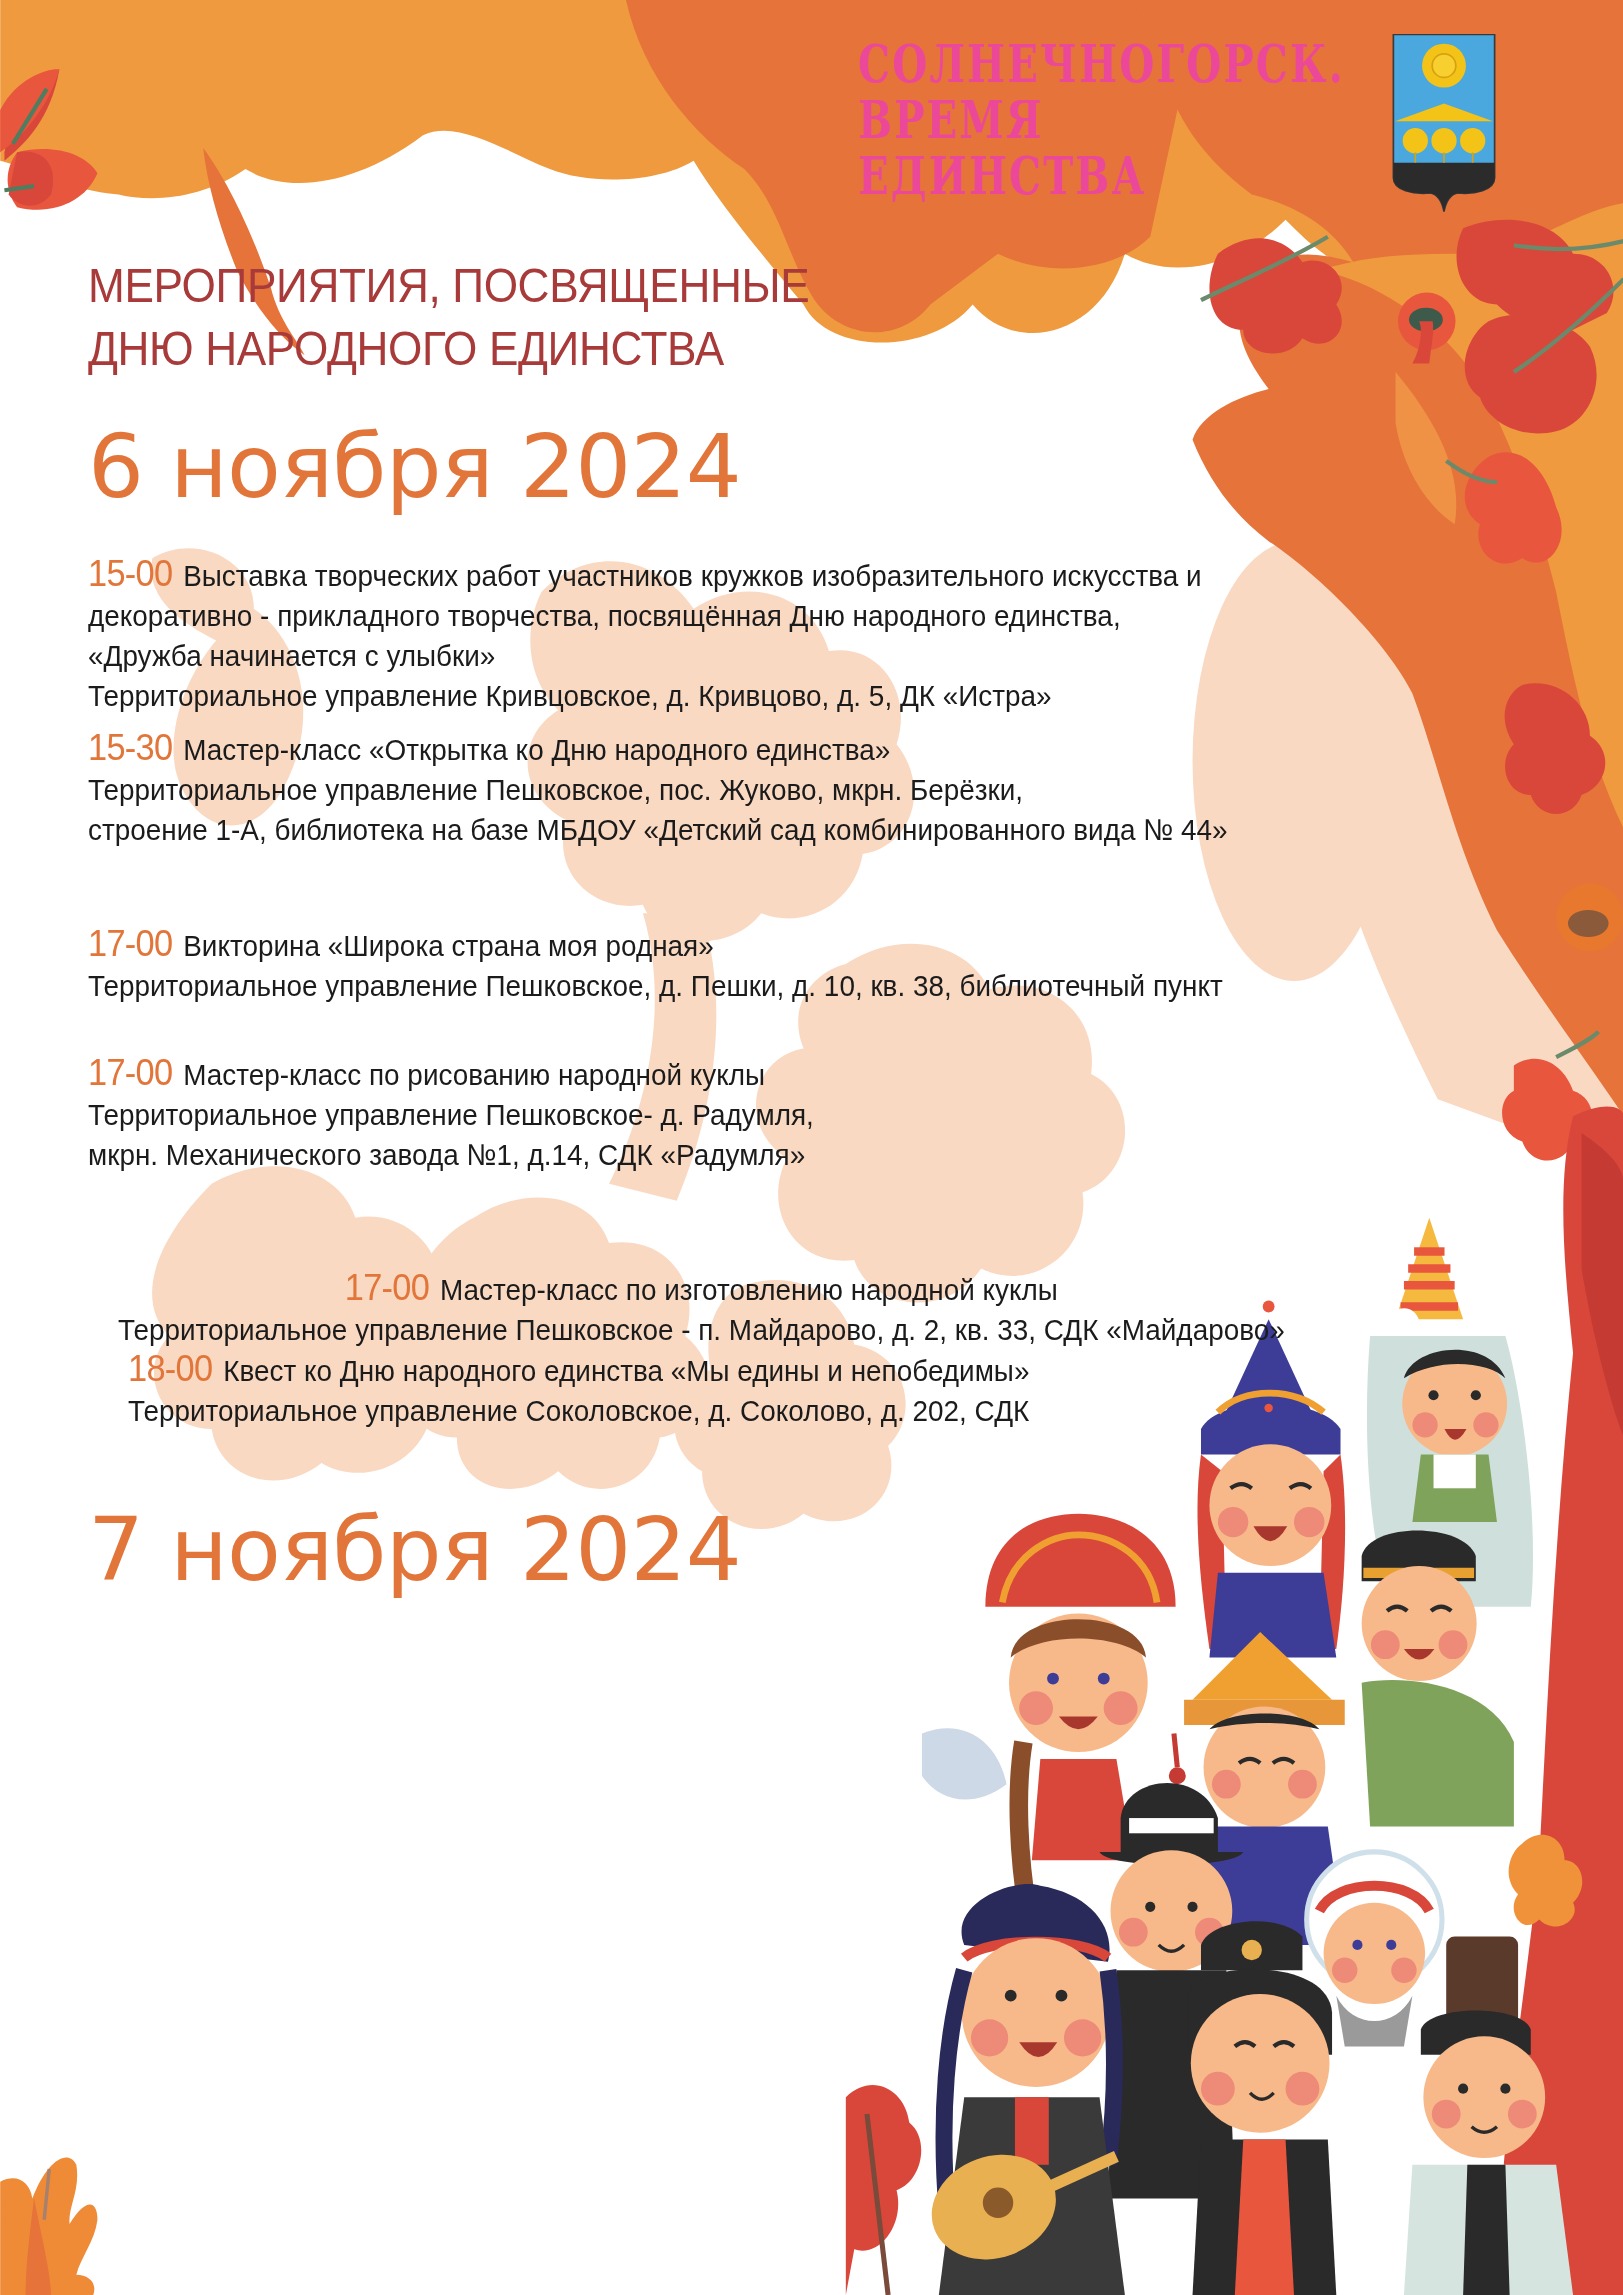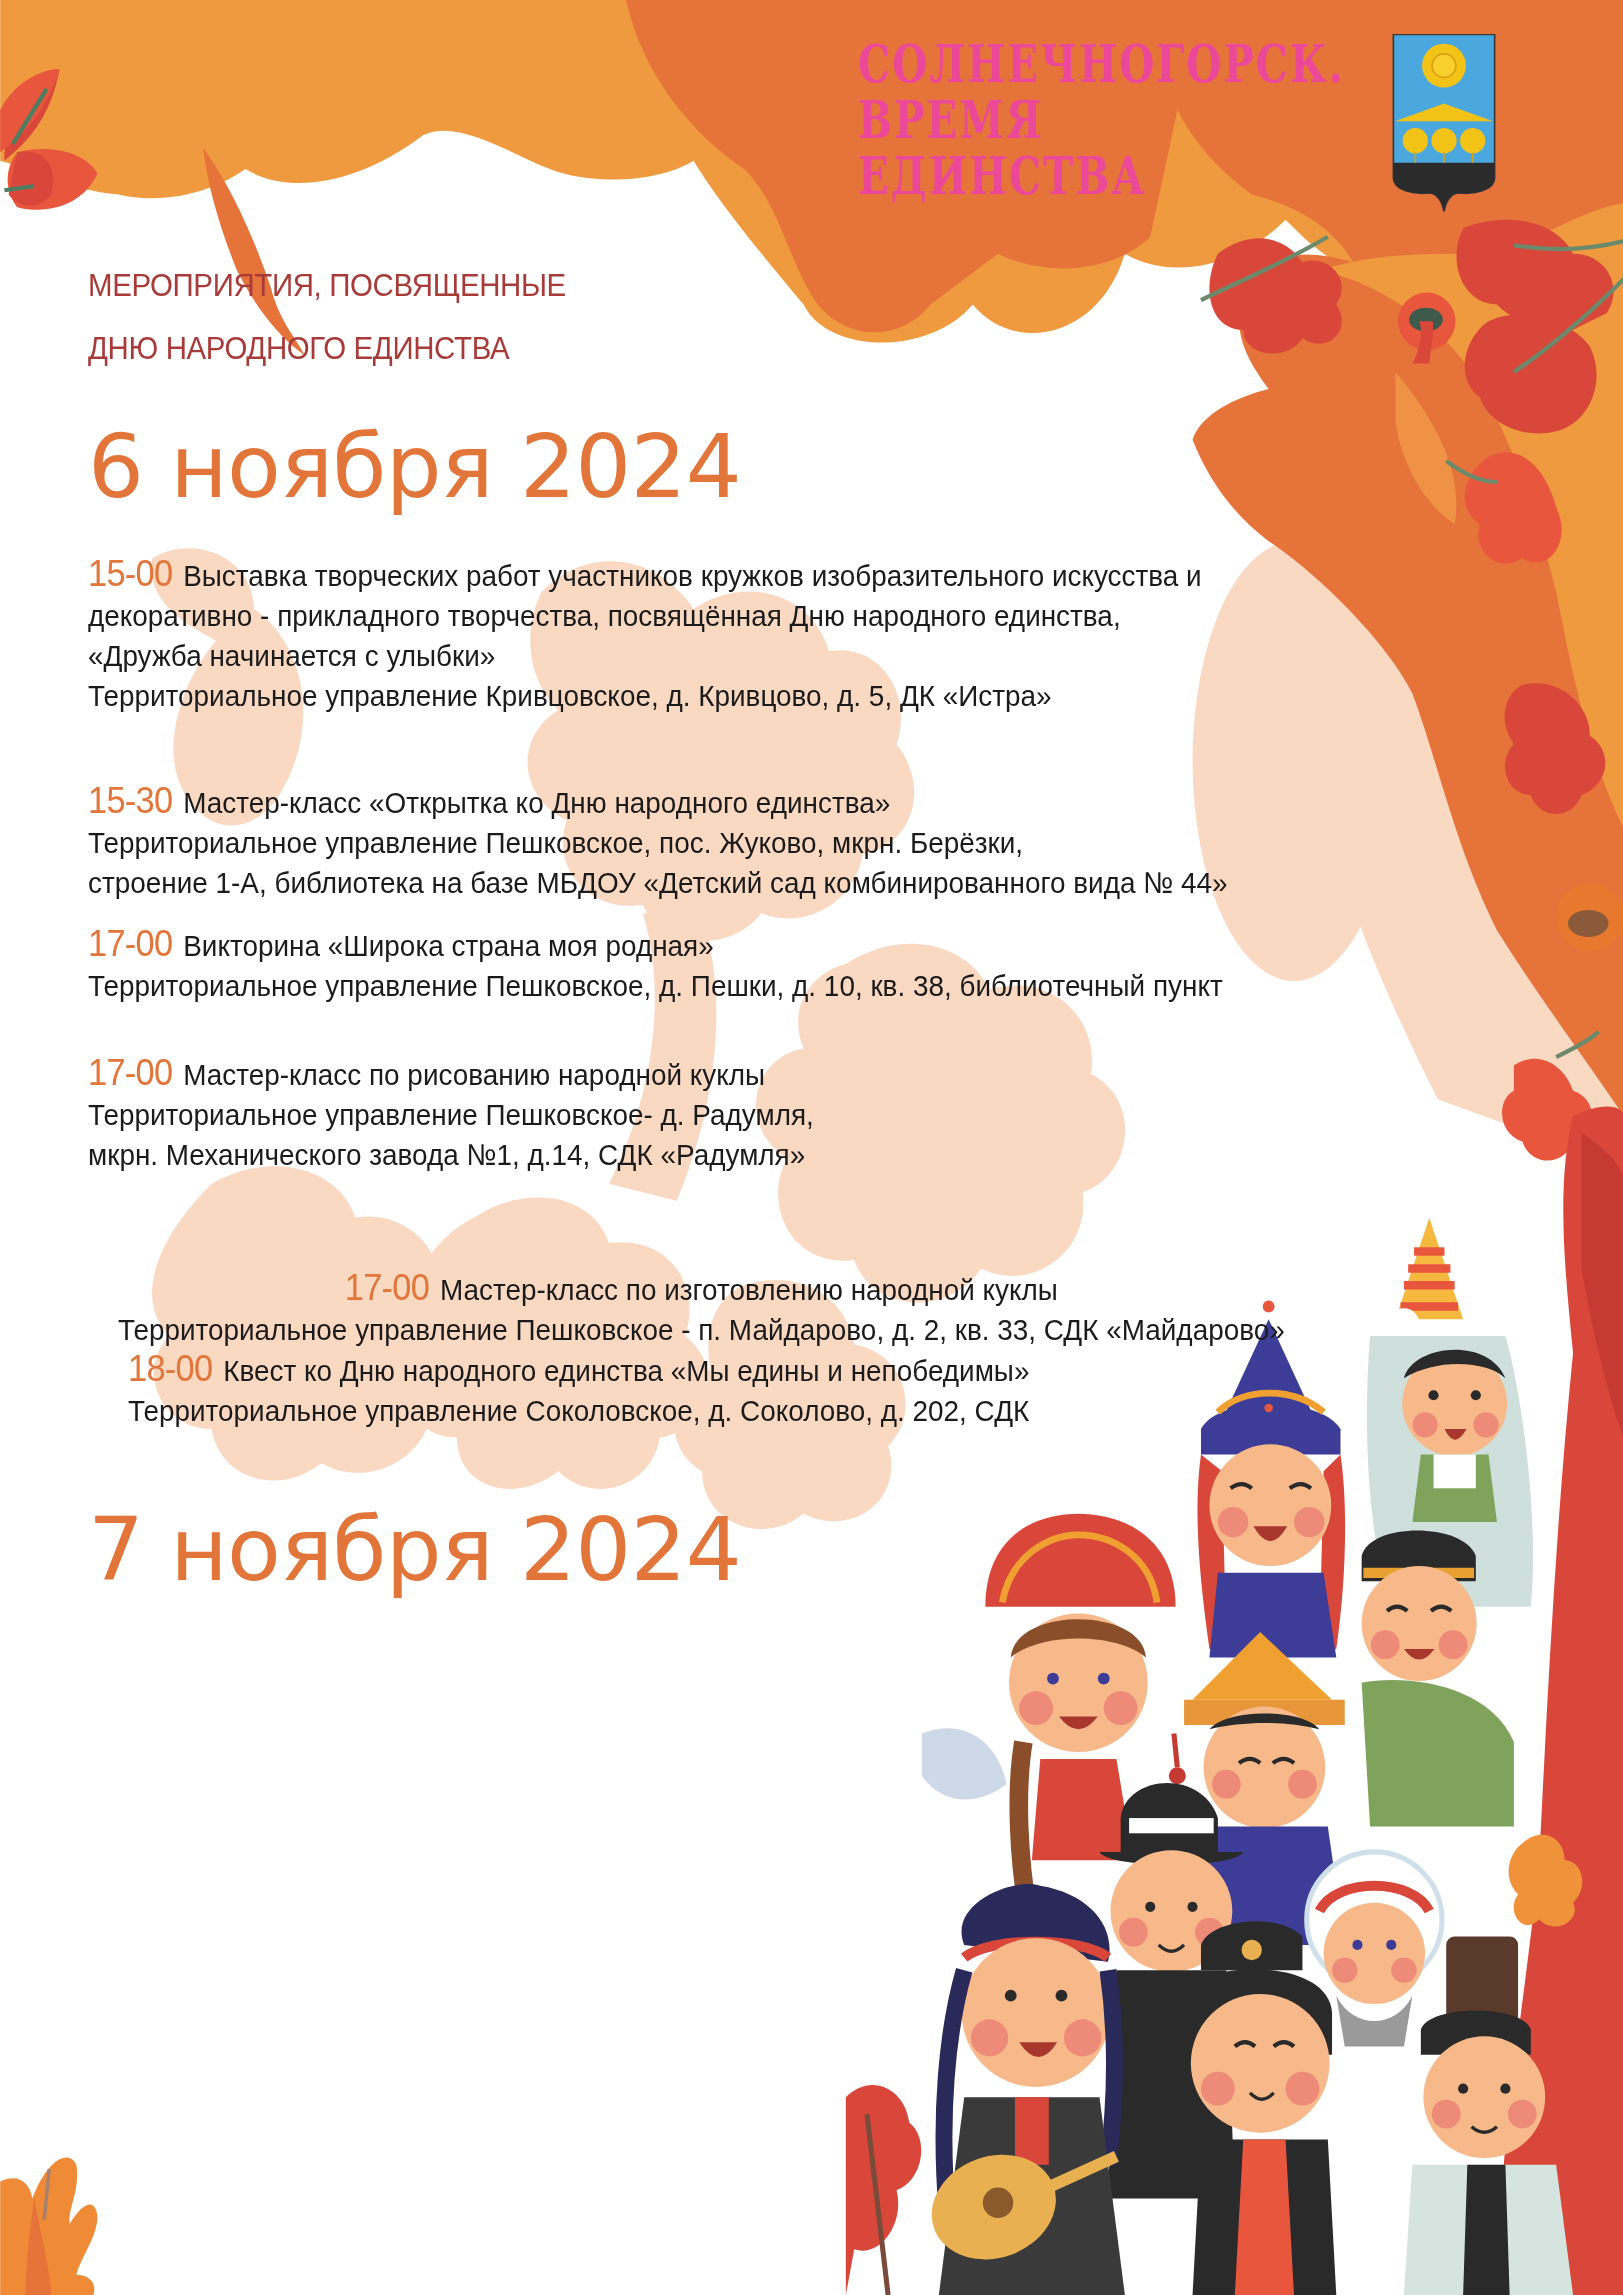--- a/index.html
+++ b/index.html
@@ -5,21 +5,21 @@
   html, body { margin: 0; padding: 0; }
   body { width: 1624px; height: 2295px; position: relative; overflow: hidden; background: #ffffff; font-family: "Liberation Sans", sans-serif; }
   .bg { position: absolute; inset: 0; z-index: 0; }
   .content { position: absolute; inset: 0; z-index: 2; }
 
   .brand { position: absolute; left: 858px; top: 36px; width: 524px; color: #ec4899; font-family: "DejaVu Serif", serif; font-weight: bold; font-size: 52px; line-height: 56px; letter-spacing: 2.5px; text-transform: uppercase; font-stretch: condensed; }
   .brand div { transform: scaleX(0.86); transform-origin: left center; white-space: nowrap; }
 
   .emblem { position: absolute; left: 1390px; top: 34px; width: 108px; height: 178px; }
 
-  .heading { position: absolute; left: 88px; top: 254px; color: #a83a3a; font-size: 32px; line-height: 63px; letter-spacing: -0.4px; }
+  .heading { position: absolute; left: 88px; top: 254px; color: #a83a3a; font-size: 48px; line-height: 63px; letter-spacing: -0.4px; }
   .heading div { transform: scaleX(0.92); transform-origin: left center; white-space: nowrap; }
 
   .date { position: absolute; left: 88px; color: #e2763a; font-family: "DejaVu Sans", sans-serif; font-size: 88px; line-height: 101px; letter-spacing: -0.8px; white-space: nowrap; }
   .date.d1 { top: 416px; }
   .date.d2 { top: 1499px; }
 
   .event { position: absolute; left: 88px; width: 1319px; color: #1b1b1b; font-size: 30px; line-height: 40px; }
   .event .line { white-space: nowrap; transform: scaleX(0.93); transform-origin: left center; }
   .event .time { color: #e2763a; font-size: 37px; letter-spacing: -0.8px; margin-right: 3.4px; }
 </style>
@@ -258,21 +258,21 @@
 
   <div class="date d1">6 ноября 2024</div>
 
   <div class="event" style="top:554px;">
     <div class="line"><span class="time">15-00</span> <span>Выставка творческих работ участников кружков изобразительного искусства и</span></div>
     <div class="line">декоративно - прикладного творчества, посвящённая Дню народного единства,</div>
     <div class="line">«Дружба начинается с улыбки»</div>
     <div class="line">Территориальное управление Кривцовское, д. Кривцово, д. 5, ДК «Истра»</div>
   </div>
 
-  <div class="event" style="top:781px;">
+  <div class="event" style="top:728px;">
     <div class="line"><span class="time">15-30</span> <span>Мастер-класс «Открытка ко Дню народного единства»</span></div>
     <div class="line">Территориальное управление Пешковское, пос. Жуково, мкрн. Берёзки,</div>
     <div class="line">строение 1-А, библиотека на базе МБДОУ «Детский сад комбинированного вида № 44»</div>
   </div>
 
   <div class="event" style="top:924px;">
     <div class="line"><span class="time">17-00</span> <span>Викторина «Широка страна моя родная»</span></div>
     <div class="line">Территориальное управление Пешковское, д. Пешки, д. 10, кв. 38, библиотечный пункт</div>
   </div>
 

